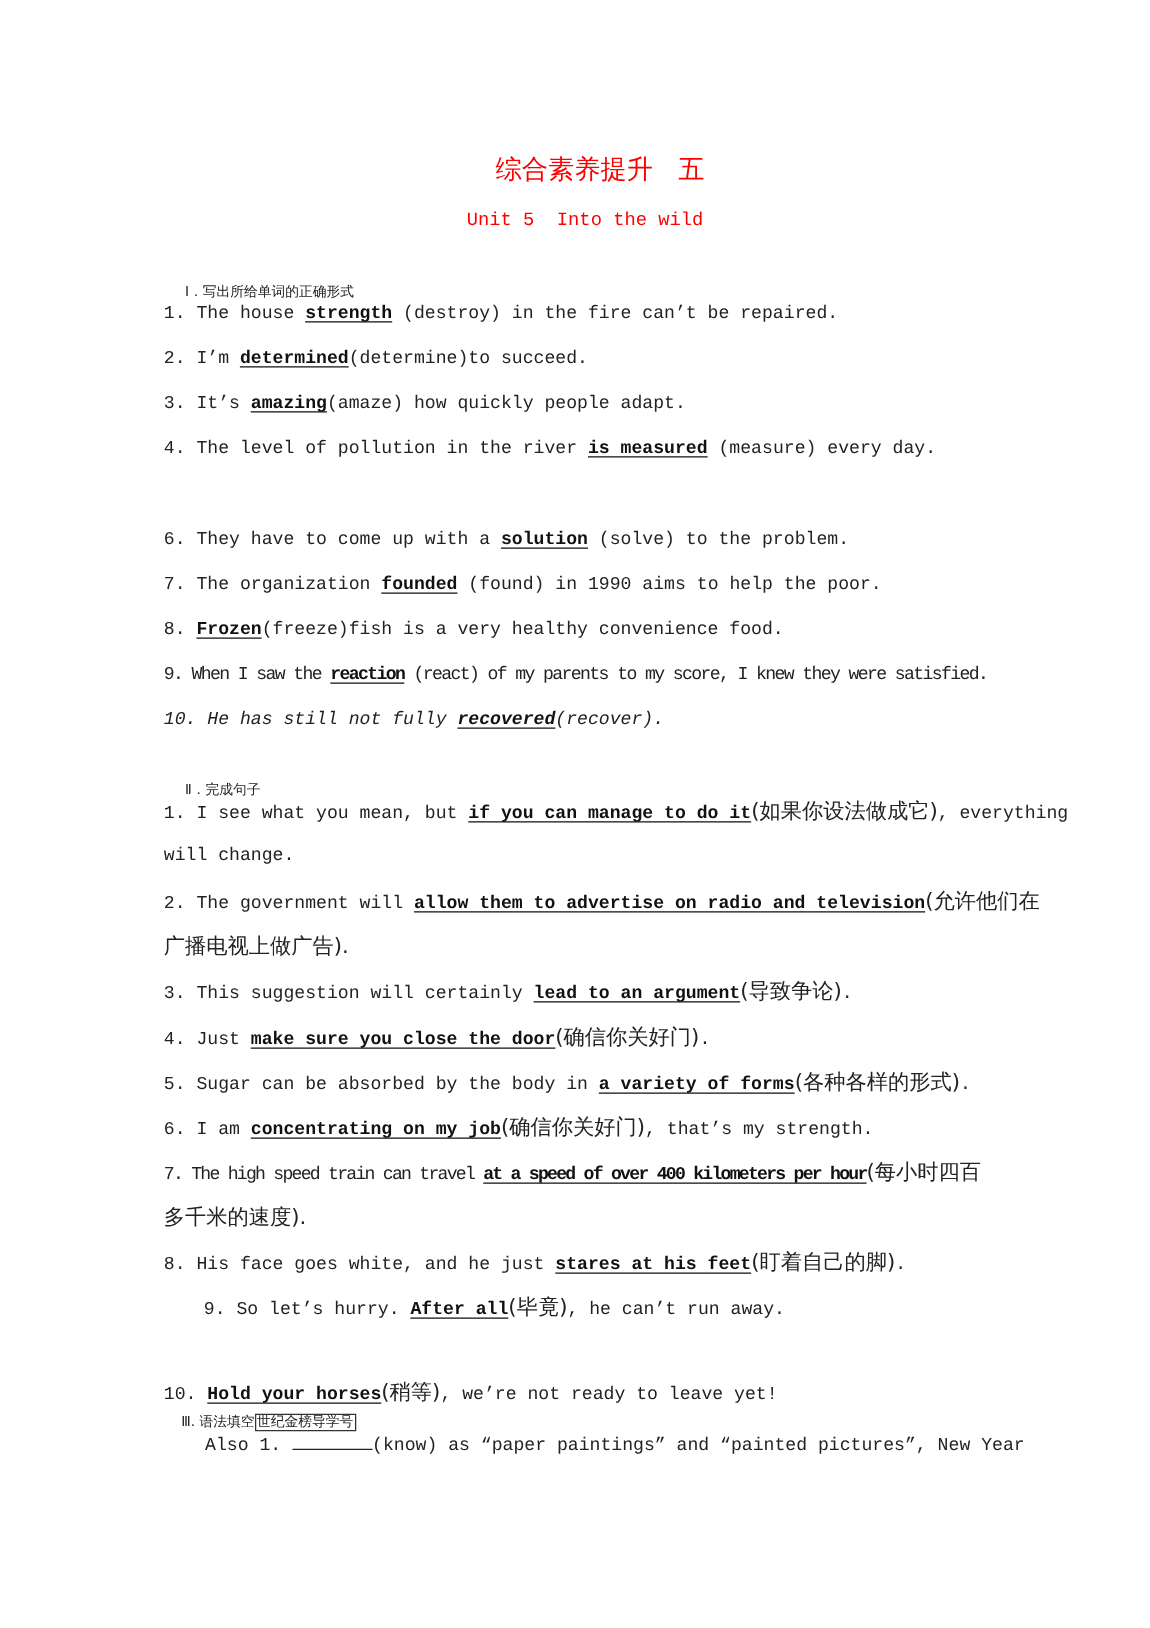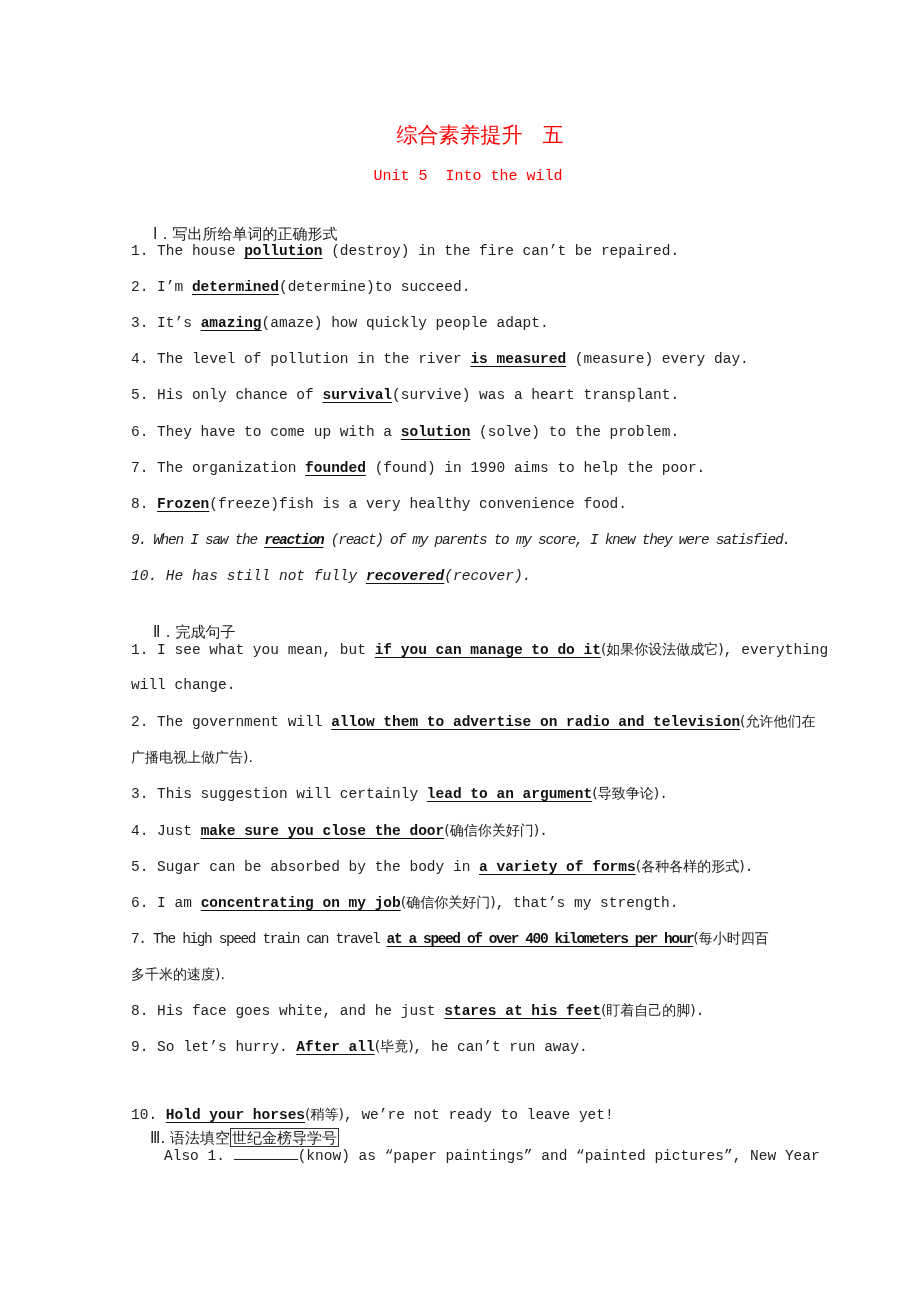--- a/index.html
+++ b/index.html
@@ -18,51 +18,50 @@
     .subtitle {
       position: absolute; left: 0; width: 936px; top: 168px; text-align: center;
       color: #ff0000; font-family: "Liberation Mono", monospace; font-size: 15px;
       white-space: pre;
     }
     .line {
       position: absolute; left: 131px; font-size: 14.5px; line-height: 20px;
       white-space: pre; color: #222;
     }
     .line.indent { left: 164px; }
-    .sec { font-family: "DejaVu Sans", sans-serif; font-size: 15px; }
+    .sec { font-family: "DejaVu Sans", sans-serif; font-size: 11px; }
     .ans {
       font-weight: bold; text-decoration: underline; text-decoration-thickness: 1px;
       text-underline-offset: 3px; color: #111;
     }
-    .cn { font-family: "DejaVu Sans", sans-serif; font-size: 14px; }
+    .cn { font-family: "DejaVu Sans", sans-serif; font-size: 17px; }
     .boxed { border: 1px solid #333; padding: 0 1px; font-family: Liberation Sans, sans-serif; }
     .blank { display: inline-block; width: 64px; border-bottom: 1px solid #222; height: 14px; vertical-align: baseline; }
     .cond { letter-spacing: -0.6px; }
   </style>
 </head>
 <body>
 
 <div class="page">
 
   <div class="title">综合素养提升   五</div>
   <div class="subtitle">Unit 5  Into the wild</div>
 
   <div class="line sec" style="top:204px; left:134px;">
     <span>Ⅰ．</span><span>写出所给单词的正确形式</span>
   </div>
 
-  <div class="line" style="top:241px;"><span>1.</span> <span>The house </span><span class="ans">pollution</span><span> (destroy) in the fire can’t be repaired.</span></div>
+  <div class="line" style="top:241px;"><span>1.</span> <span>The house </span><span class="ans">strength</span><span> (destroy) in the fire can’t be repaired.</span></div>
   <div class="line" style="top:277px;"><span>2.</span> <span>I’m </span><span class="ans">determined</span><span>(determine)to succeed.</span></div>
   <div class="line" style="top:313px;"><span>3.</span> <span>It’s </span><span class="ans">amazing</span><span>(amaze) how quickly people adapt.</span></div>
   <div class="line" style="top:349px;"><span>4.</span> <span>The level of pollution in the river </span><span class="ans">is measured</span><span> (measure) every day.</span></div>
-  <div class="line" style="top:385px;"><span>5.</span> <span>His only chance of </span><span class="ans">survival</span><span>(survive) was a heart transplant.</span></div>
   <div class="line" style="top:422px;"><span>6.</span> <span>They have to come up with a </span><span class="ans">solution</span><span> (solve) to the problem.</span></div>
   <div class="line" style="top:458px;"><span>7.</span> <span>The organization </span><span class="ans">founded</span><span> (found) in 1990 aims to help the poor.</span></div>
   <div class="line" style="top:494px;"><span>8.</span> <span></span><span class="ans">Frozen</span><span>(freeze)fish is a very healthy convenience food.</span></div>
-  <div class="line cond" style="top:530px; letter-spacing:-1.3px;font-style:italic;"><span>9.</span> <span>When I saw the </span><span class="ans">reaction</span><span> (react) of my parents to my score, I knew they were satisfied.</span></div>
+  <div class="line cond" style="top:530px; letter-spacing:-1.3px;"><span>9.</span> <span>When I saw the </span><span class="ans">reaction</span><span> (react) of my parents to my score, I knew they were satisfied.</span></div>
   <div class="line" style="top:566px;font-style:italic;"><span>10.</span> <span>He has still not fully </span><span class="ans">recovered</span><span>(recover).</span></div>
 
   <div class="line sec" style="top:602px; left:134px;">
     <span>Ⅱ．</span><span>完成句子</span>
   </div>
 
   <div class="line" style="top:639px;"><span>1.</span> <span>I see what you mean, but </span><span class="ans">if you can manage to do it</span><span class="cn">(如果你设法做成它)</span><span>, everything</span></div>
   <div class="line" style="top:675px;"><span>will change.</span></div>
 
   <div class="line" style="top:711px;"><span>2.</span> <span>The government will </span><span class="ans">allow them to advertise on radio and television</span><span class="cn">(允许他们在</span></div>
@@ -70,21 +69,21 @@
 
   <div class="line" style="top:783px;"><span>3.</span> <span>This suggestion will certainly </span><span class="ans">lead to an argument</span><span class="cn">(导致争论)</span><span>.</span></div>
   <div class="line" style="top:820px;text-align:center;"><span>4.</span> <span>Just </span><span class="ans">make sure you close the door</span><span class="cn">(确信你关好门)</span><span>.</span></div>
   <div class="line" style="top:856px;"><span>5.</span> <span>Sugar can be absorbed by the body in </span><span class="ans">a variety of forms</span><span class="cn">(各种各样的形式)</span><span>.</span></div>
   <div class="line" style="top:892px;"><span>6.</span> <span>I am </span><span class="ans">concentrating on my job</span><span class="cn">(确信你关好门)</span><span>, that’s my strength.</span></div>
 
   <div class="line" style="top:928px; letter-spacing:-1.4px;"><span>7.</span> <span>The high speed train can travel </span><span class="ans">at a speed of over 400 kilometers per hour</span><span class="cn" style="letter-spacing:0">(每小时四百</span></div>
   <div class="line cn" style="top:964px;"><span>多千米的速度).</span></div>
 
   <div class="line" style="top:1000px;"><span>8.</span> <span>His face goes white, and he just </span><span class="ans">stares at his feet</span><span class="cn">(盯着自己的脚)</span><span>.</span></div>
-  <div class="line" style="top:1036px;"><span>9.</span> <span>So let’s hurry. </span><span class="ans">After all</span><span class="cn">(毕竟)</span><span>, he can’t run away.</span></div>
+  <div class="line" style="top:1036px;margin-left:32px;"><span>9.</span> <span>So let’s hurry. </span><span class="ans">After all</span><span class="cn">(毕竟)</span><span>, he can’t run away.</span></div>
   <div class="line" style="top:1072px;margin-top:32px;"><span>10.</span> <span></span><span class="ans">Hold your horses</span><span class="cn">(稍等)</span><span>, we’re not ready to leave yet!</span></div>
 
   <div class="line sec" style="top:1108px; left:131px;">
     <span>Ⅲ.</span> <span>语法填空</span><span class="boxed">世纪金榜导学号</span>
   </div>
 
   <div class="line indent" style="top:1145px;"><span>Also 1. </span><span class="blank"></span><span>(know) as “paper paintings” and “painted pictures”, New Year</span></div>
 
 </div>
 

